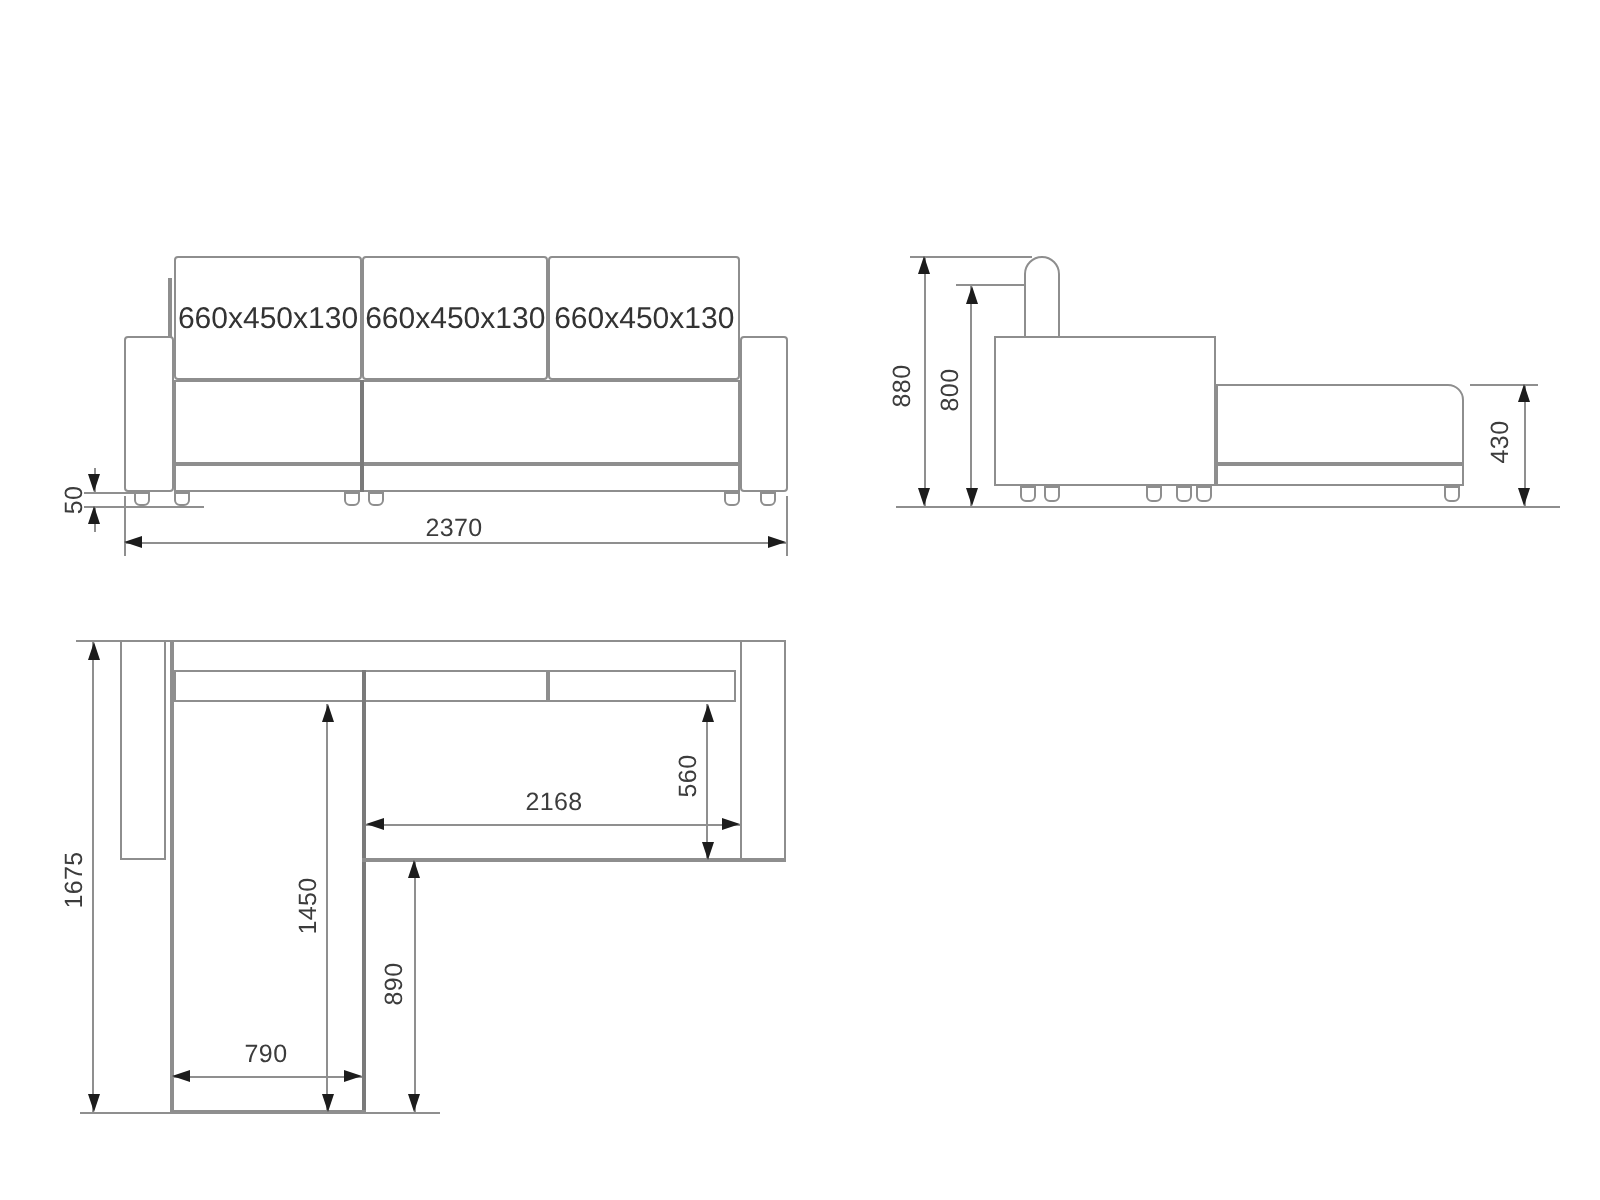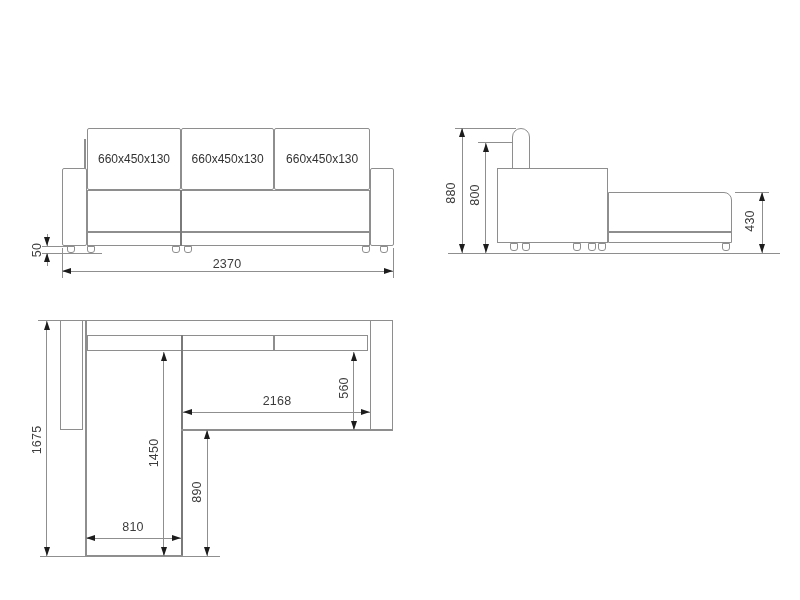--- a/index.html
+++ b/index.html
@@ -19,21 +19,21 @@
   
   .aU,.aD,.aL,.aR{position:absolute;width:0;height:0;}
   .aU{border-left:3px solid transparent;border-right:3px solid transparent;border-bottom:9px solid #1c1c1c;}
   .aD{border-left:3px solid transparent;border-right:3px solid transparent;border-top:9px solid #1c1c1c;}
   .aL{border-top:3px solid transparent;border-bottom:3px solid transparent;border-right:9px solid #1c1c1c;}
   .aR{border-top:3px solid transparent;border-bottom:3px solid transparent;border-left:9px solid #1c1c1c;}
   
   .lab{position:absolute;font-size:12.5px;color:#3c3c3c;white-space:nowrap;transform:translate(-50%,-50%);letter-spacing:.2px;}
   .lab.rot{transform:translate(-50%,-50%) rotate(-90deg);}
   .cushion{display:flex;align-items:center;justify-content:center;}
-  .cushion .clab{font-size:12px;color:#333;white-space:nowrap;}
+  .cushion .clab{font-size:15px;color:#333;white-space:nowrap;}
 </style>
 </head>
 <body>
 
 <div id="canvas">
 
   <div class="grp">
 
     <div class="box" style="left:61.7px;top:168.3px;width:25.3px;height:78px;"></div>
     <div class="box" style="left:370px;top:168.3px;width:23.5px;height:78px;"></div>
@@ -159,21 +159,21 @@
       <div class="dv" style="left:206.7px;top:430px;height:125.5px;"></div>
       <div class="aU" style="left:204.2px;top:430.4px;"></div>
       <div class="aD" style="left:204.2px;top:546.5px;"></div>
       <span class="lab rot" style="left:197px;top:491.5px;">890</span>
     </div>
 
     <div class="grp">
       <div class="dh" style="left:85.8px;top:537.5px;width:95.4px;"></div>
       <div class="aL" style="left:85.8px;top:534.5px;"></div>
       <div class="aR" style="left:172.2px;top:534.5px;"></div>
-      <span class="lab" style="left:133px;top:527px;">810</span>
+      <span class="lab" style="left:133px;top:527px;">790</span>
     </div>
 
     <div class="grp">
       <div class="dh" style="left:183px;top:412px;width:187px;"></div>
       <div class="aL" style="left:183px;top:409px;"></div>
       <div class="aR" style="left:361px;top:409px;"></div>
       <span class="lab" style="left:277px;top:401px;">2168</span>
     </div>
 
     <div class="grp">

